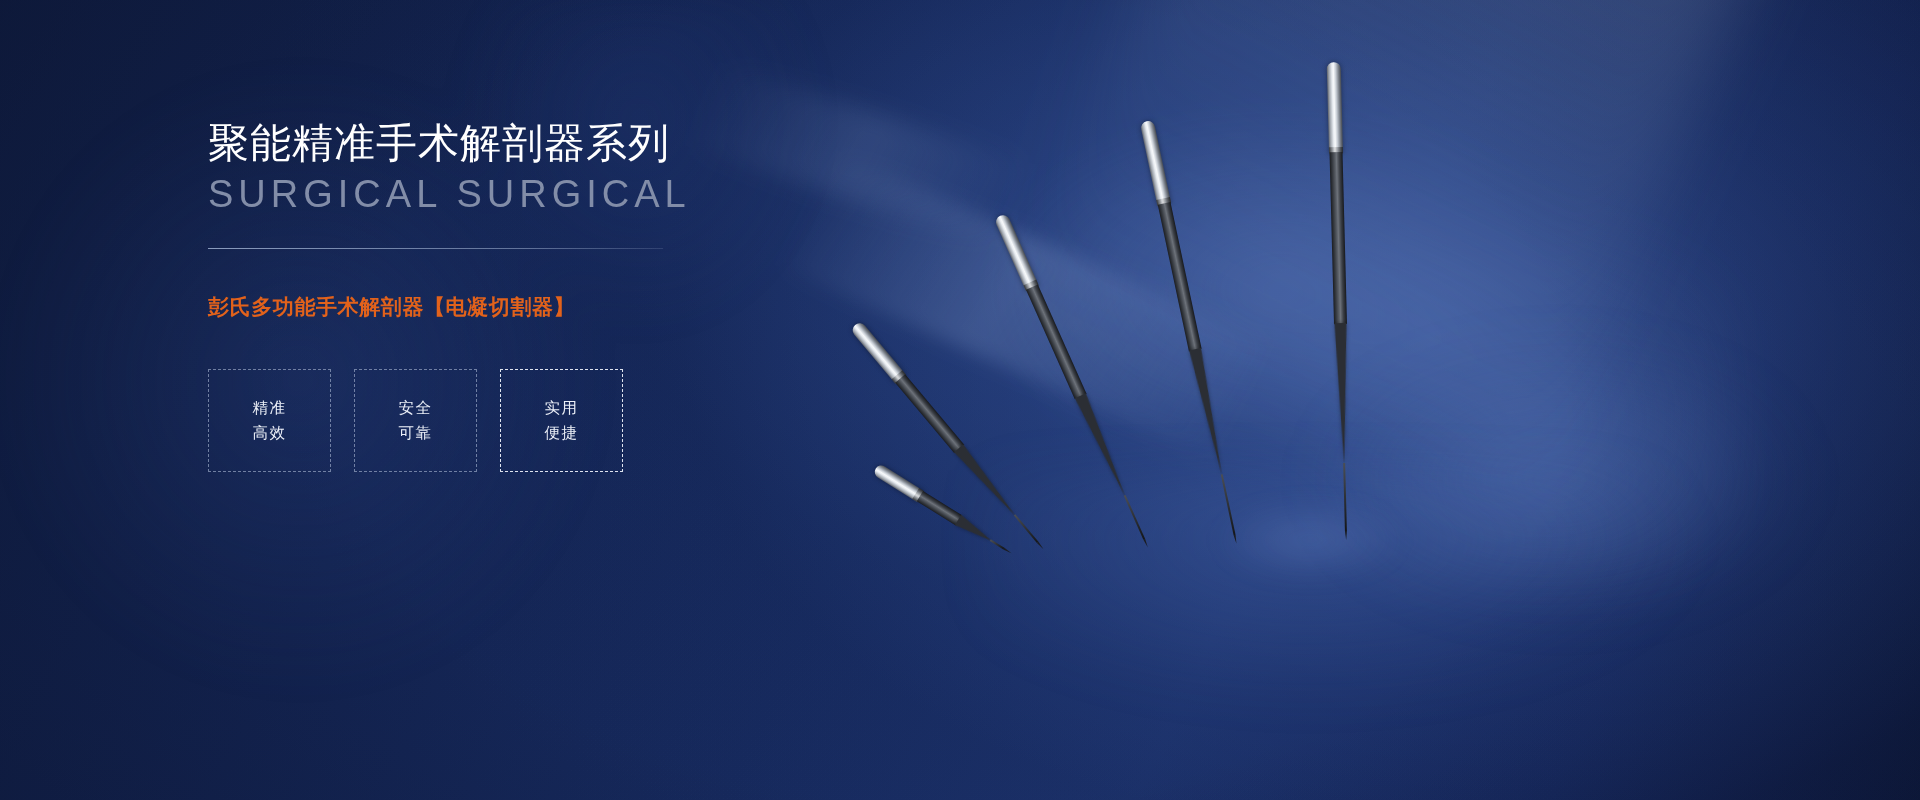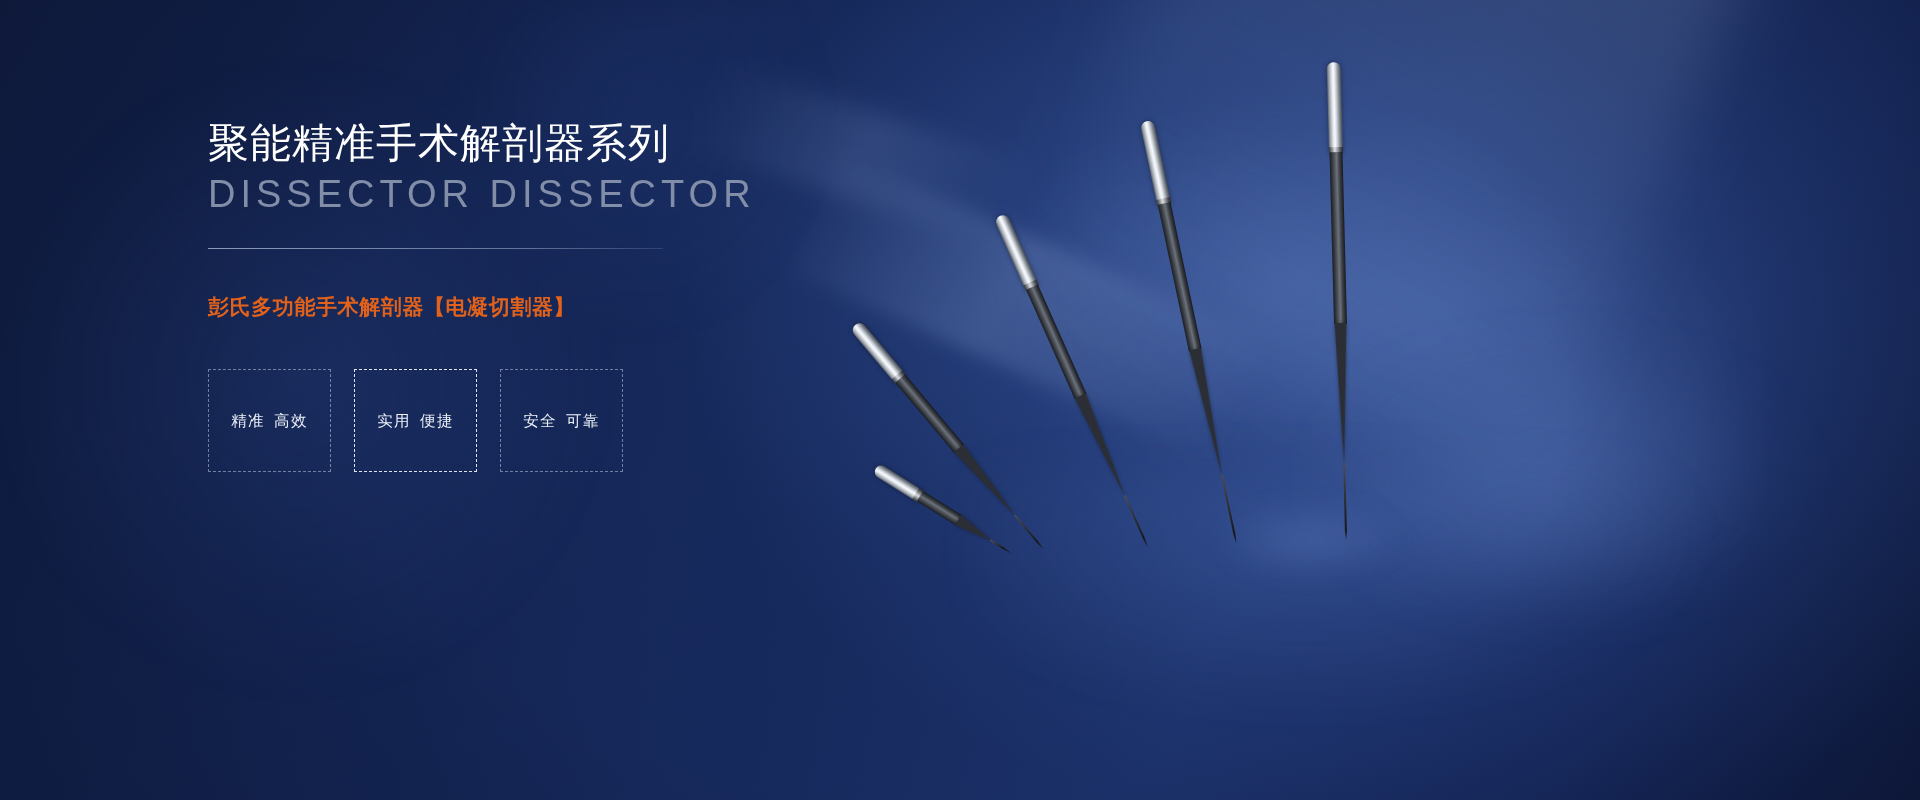--- a/index.html
+++ b/index.html
@@ -122,21 +122,21 @@
   .features {
     margin-top:48px;
     display:flex;
     gap:23px;
   }
   .feature {
     width:123px;
     height:103px;
     border:1px dashed rgba(168,182,210,0.62);
     display:flex;
-    flex-direction:row;
+    flex-direction:column;
     align-items:center;
     justify-content:center;
     gap:9px;
   }
   .feature.bright { border-color:rgba(240,244,252,0.92); }
   .feature span {
     display:block;
     font-size:15.5px;
     color:#ecf0f8;
     letter-spacing:1.4px;
@@ -242,39 +242,39 @@
       <div class="grip" style="top:0; width:14px; height:92px;"></div>
       <div class="shaft" style="top:90px; width:13px; height:172px;"></div>
       <div class="taper" style="top:261px; border-width:142px 6.5px 0 6.5px;"></div>
       <div class="needle" style="top:401px; height:68px;"></div>
     </div>
   </div>
 
   <div class="copy">
     <h1 class="title-cn">聚能精准手术解剖器系列</h1>
 
-    <div class="title-en">DISSECTOR DISSECTOR</div>
+    <div class="title-en">SURGICAL SURGICAL</div>
 
     <div class="divider"></div>
 
     <div class="tagline">彭氏多功能手术解剖器【电凝切割器】</div>
 
     <div class="features">
 
       <div class="feature">
         <span>精准</span>
         <span>高效</span>
       </div>
 
+      <div class="feature">
+        <span>安全</span>
+        <span>可靠</span>
+      </div>
+
       <div class="feature bright">
         <span>实用</span>
         <span>便捷</span>
       </div>
 
-      <div class="feature">
-        <span>安全</span>
-        <span>可靠</span>
-      </div>
-
     </div>
   </div>
 
 </div>
 
 </body></html>

